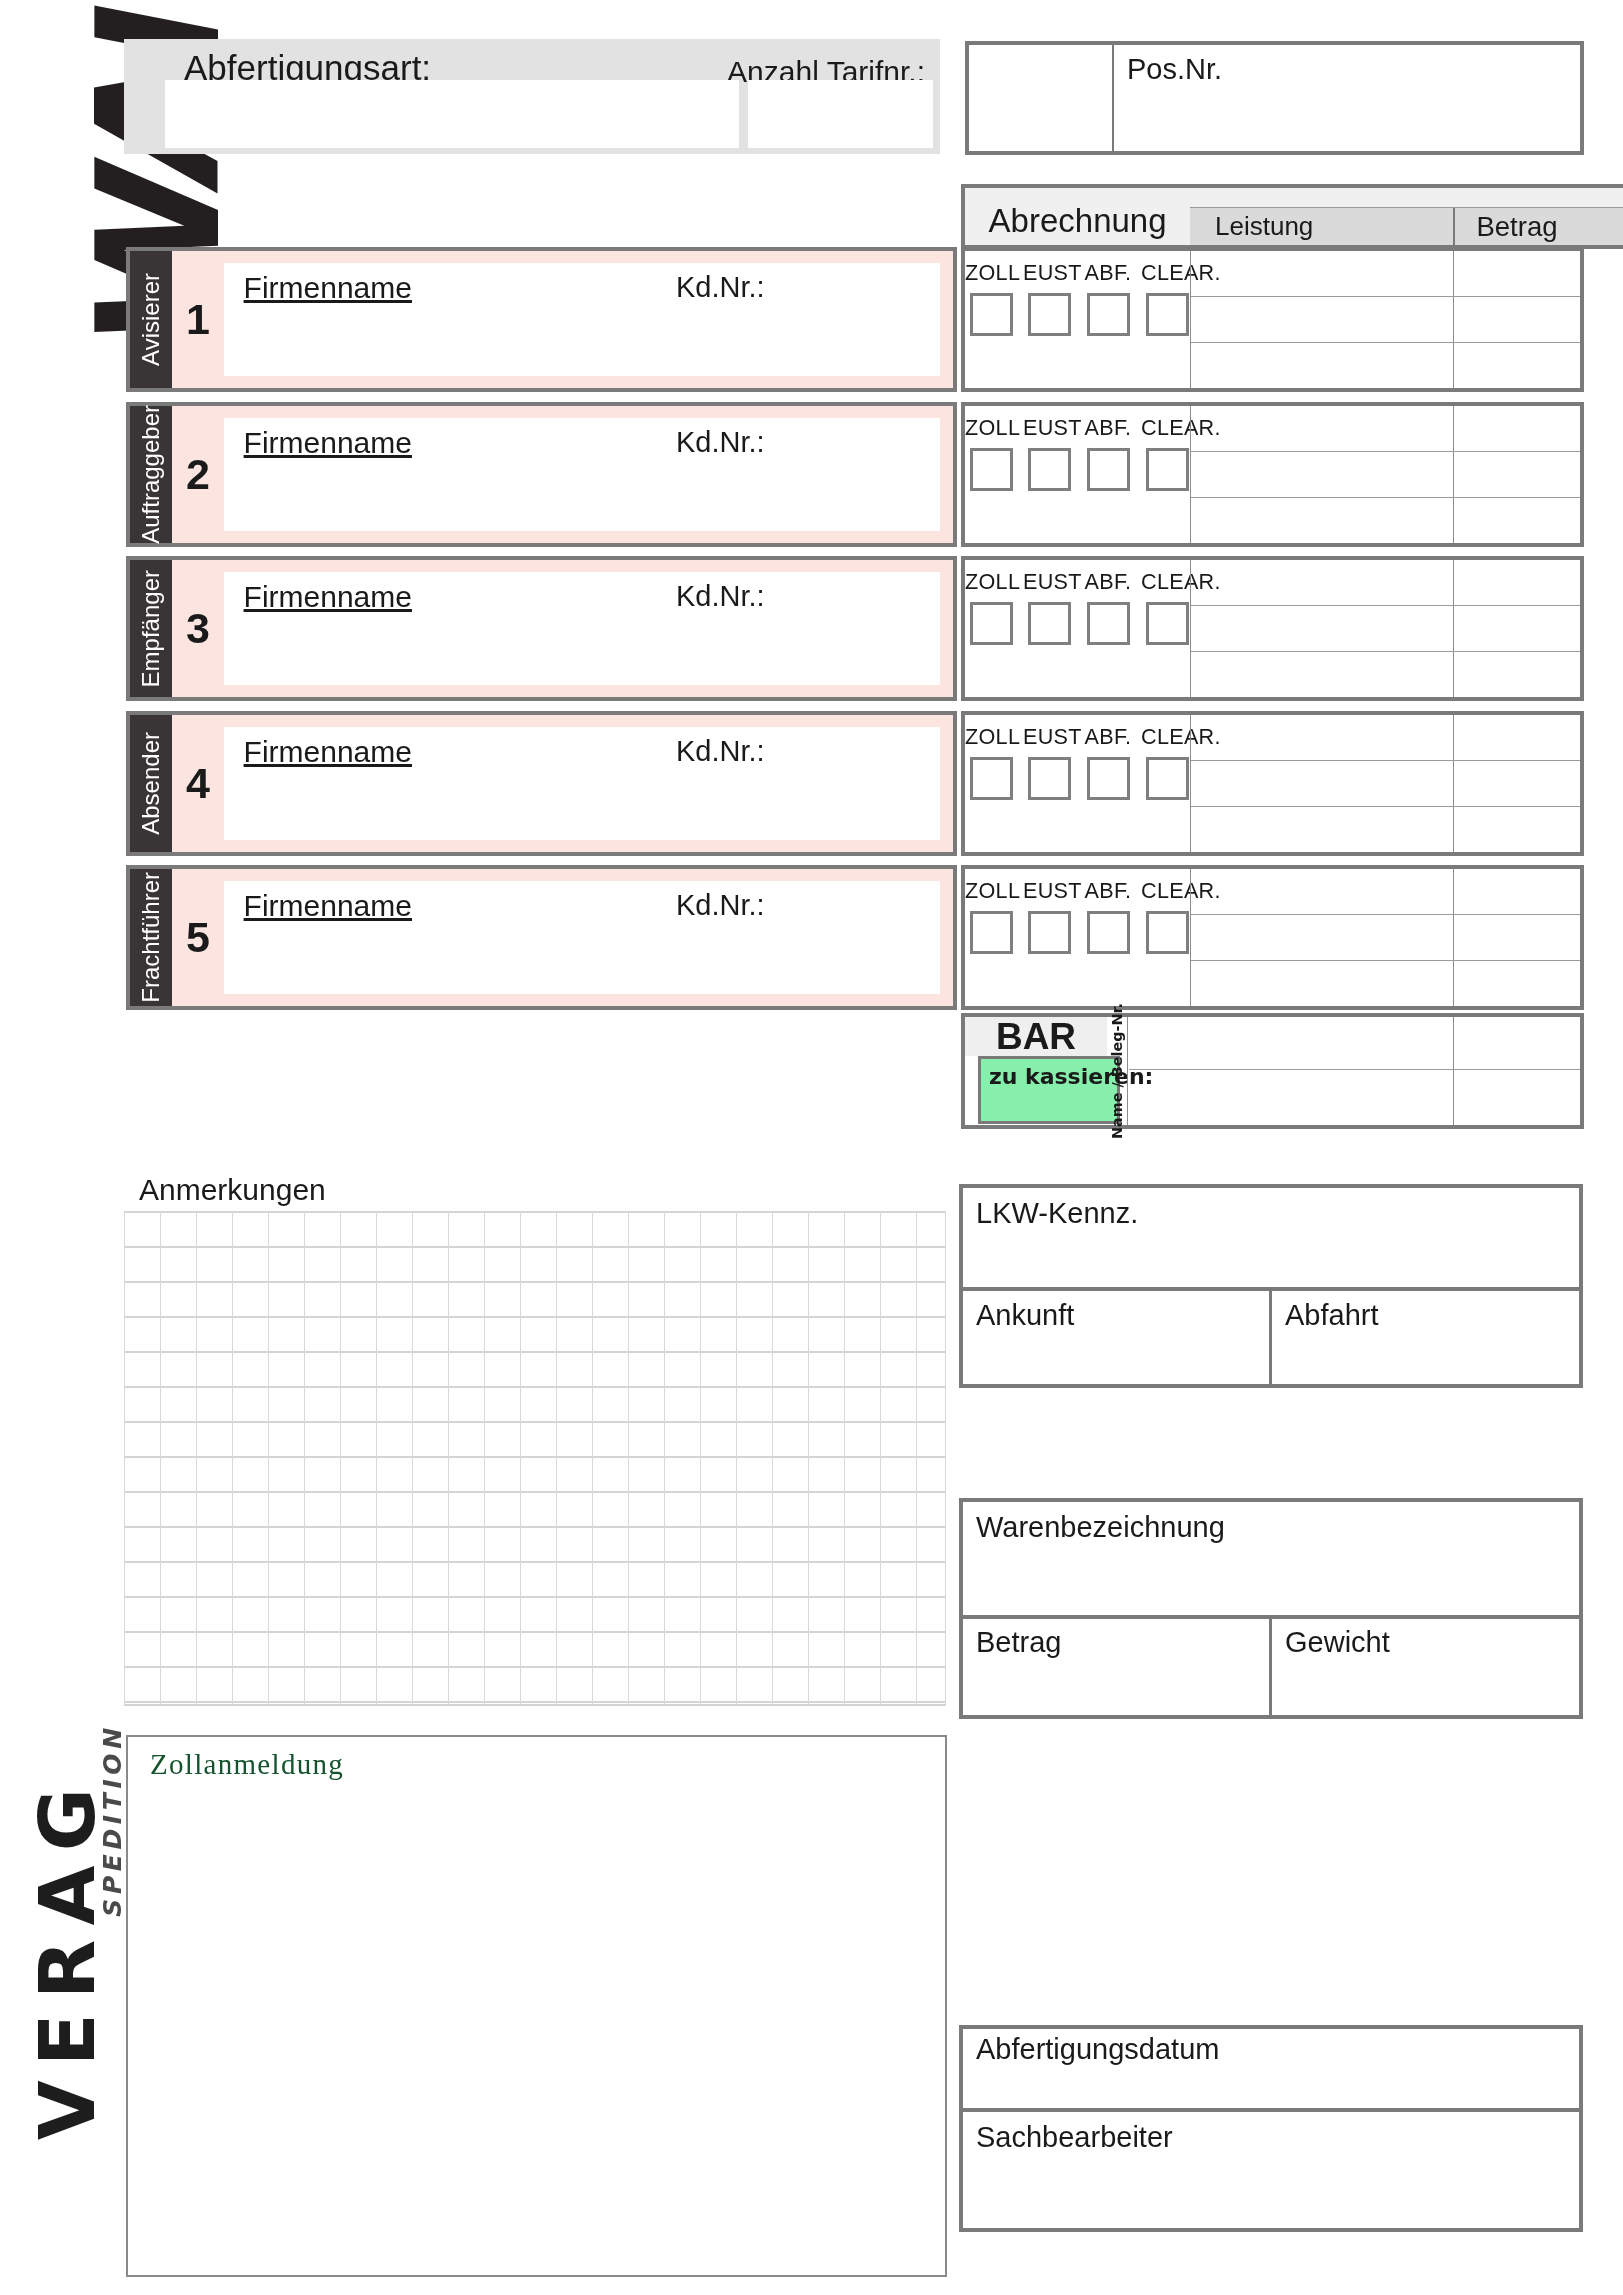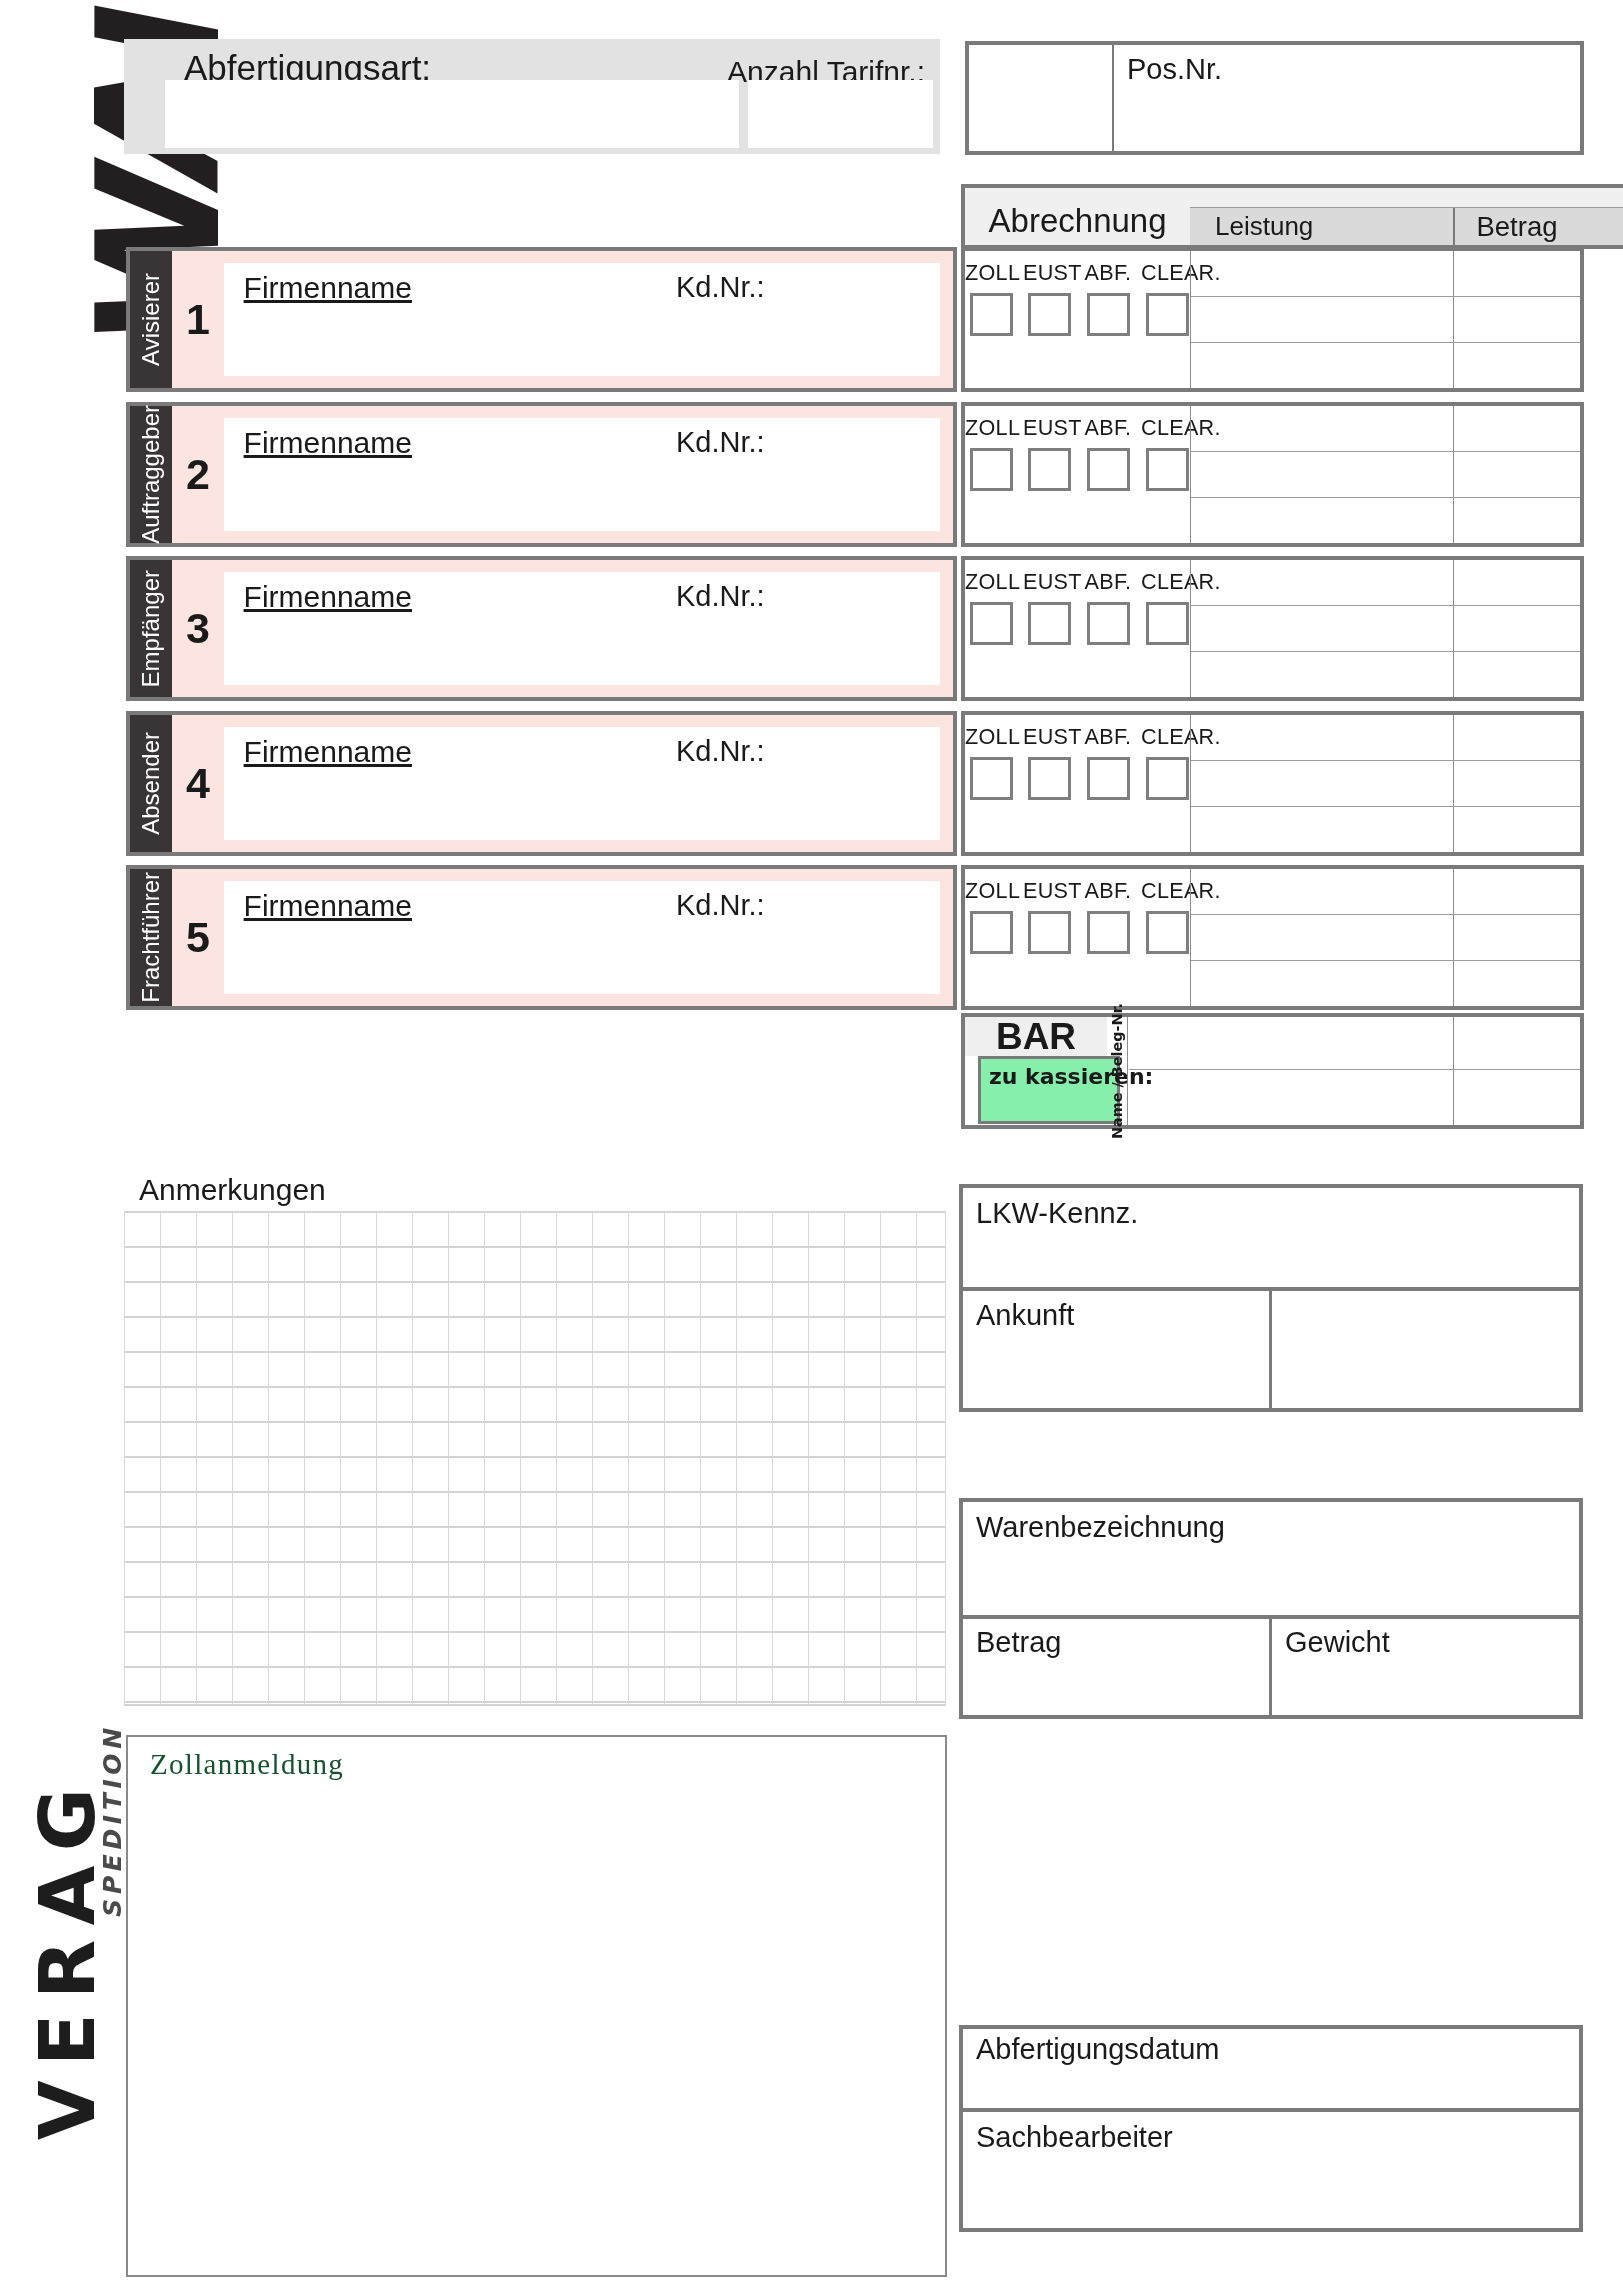--- a/index.html
+++ b/index.html
@@ -291,29 +291,32 @@
     <div class="vl" style="left:162px;"></div>
     <div class="vl" style="left:488px;"></div>
     <div class="hl" style="left:164px; top:52px;"></div>
     <div class="cells" style="left:164px; width:325px;"></div>
     <div class="cells" style="left:489px; right:0;"></div>
   </div>
 
   <span class="lbl anm-label">Anmerkungen</span>
   <div class="grid"></div>
 
-  <div class="rbox" style="top:1184px; height:228px;">
+  <div class="rbox" style="top:1184px; height:204px;">
     <div class="cell" style="left:0; right:0; top:0; height:99px;">
       <span class="lbl" style="left:13px; top:9.2px;">LKW-Kennz.</span>
     </div>
     <div class="hdiv" style="top:99px;"></div>
     <div class="vdiv" style="left:306px; top:99px; bottom:0;"></div>
     <div class="cell" style="left:0; width:306px; top:103px; bottom:0;">
       <span class="lbl" style="left:13px; top:7.9px;">Ankunft</span>
     </div>
+    <div class="cell" style="left:309px; right:0; top:103px; bottom:0;">
+      <span class="lbl" style="left:13px; top:7.9px;">Abfahrt</span>
+    </div>
   </div>
 
   <div class="rbox" style="top:1498px; height:221px;">
     <div class="cell" style="left:0; right:0; top:0; height:113px;">
       <span class="lbl" style="left:13px; top:9.2px;">Warenbezeichnung</span>
     </div>
     <div class="hdiv" style="top:113px;"></div>
     <div class="vdiv" style="left:306px; top:113px; bottom:0;"></div>
     <div class="cell" style="left:0; width:306px; top:116px; bottom:0;">
       <span class="lbl" style="left:13px; top:7.9px;">Betrag</span>

